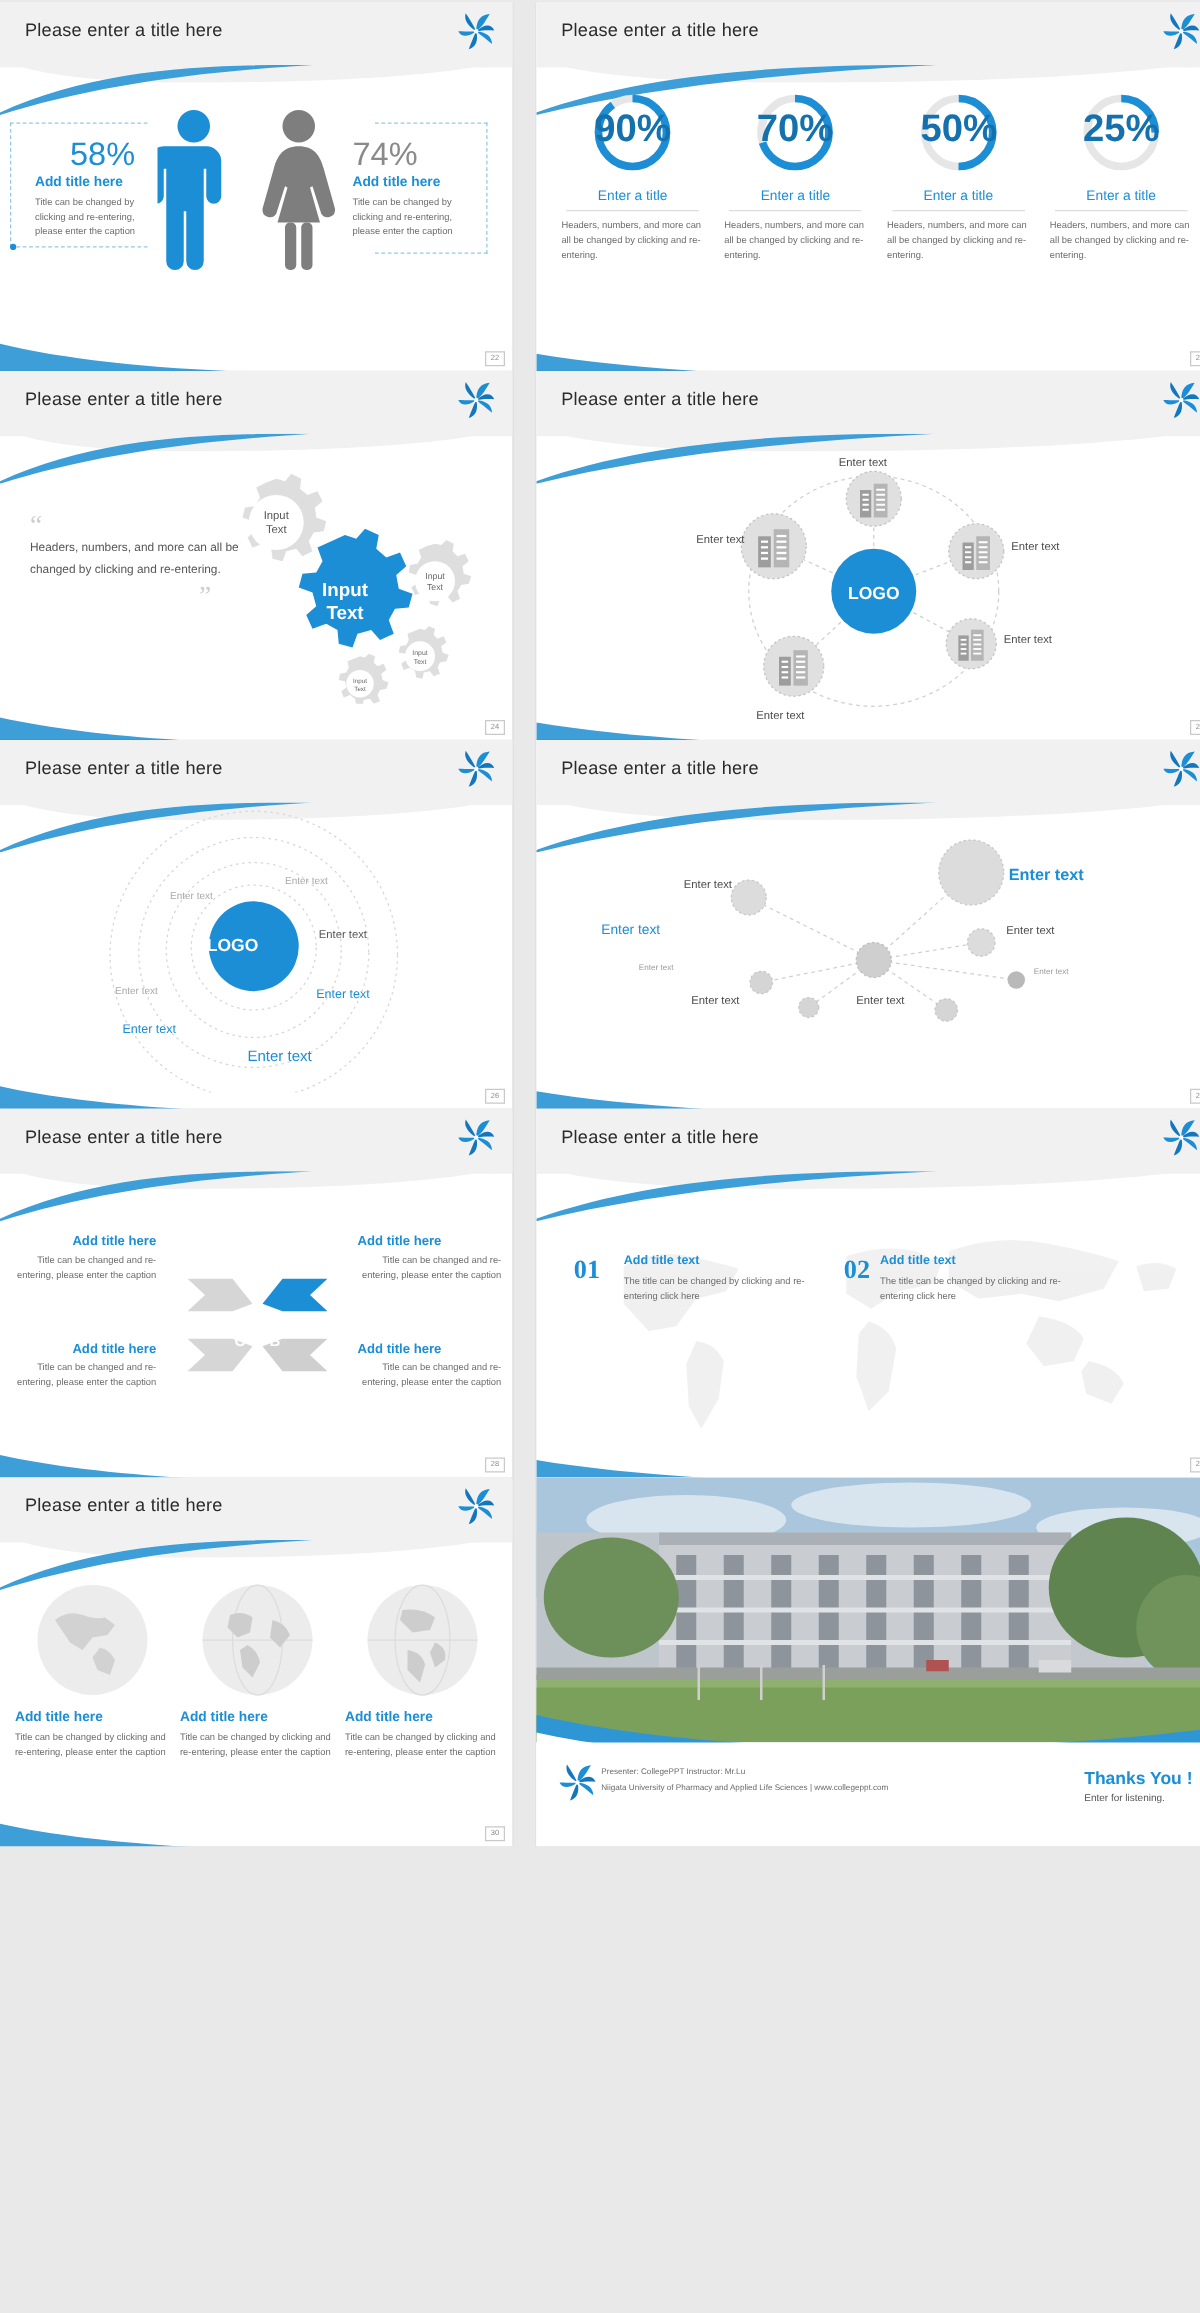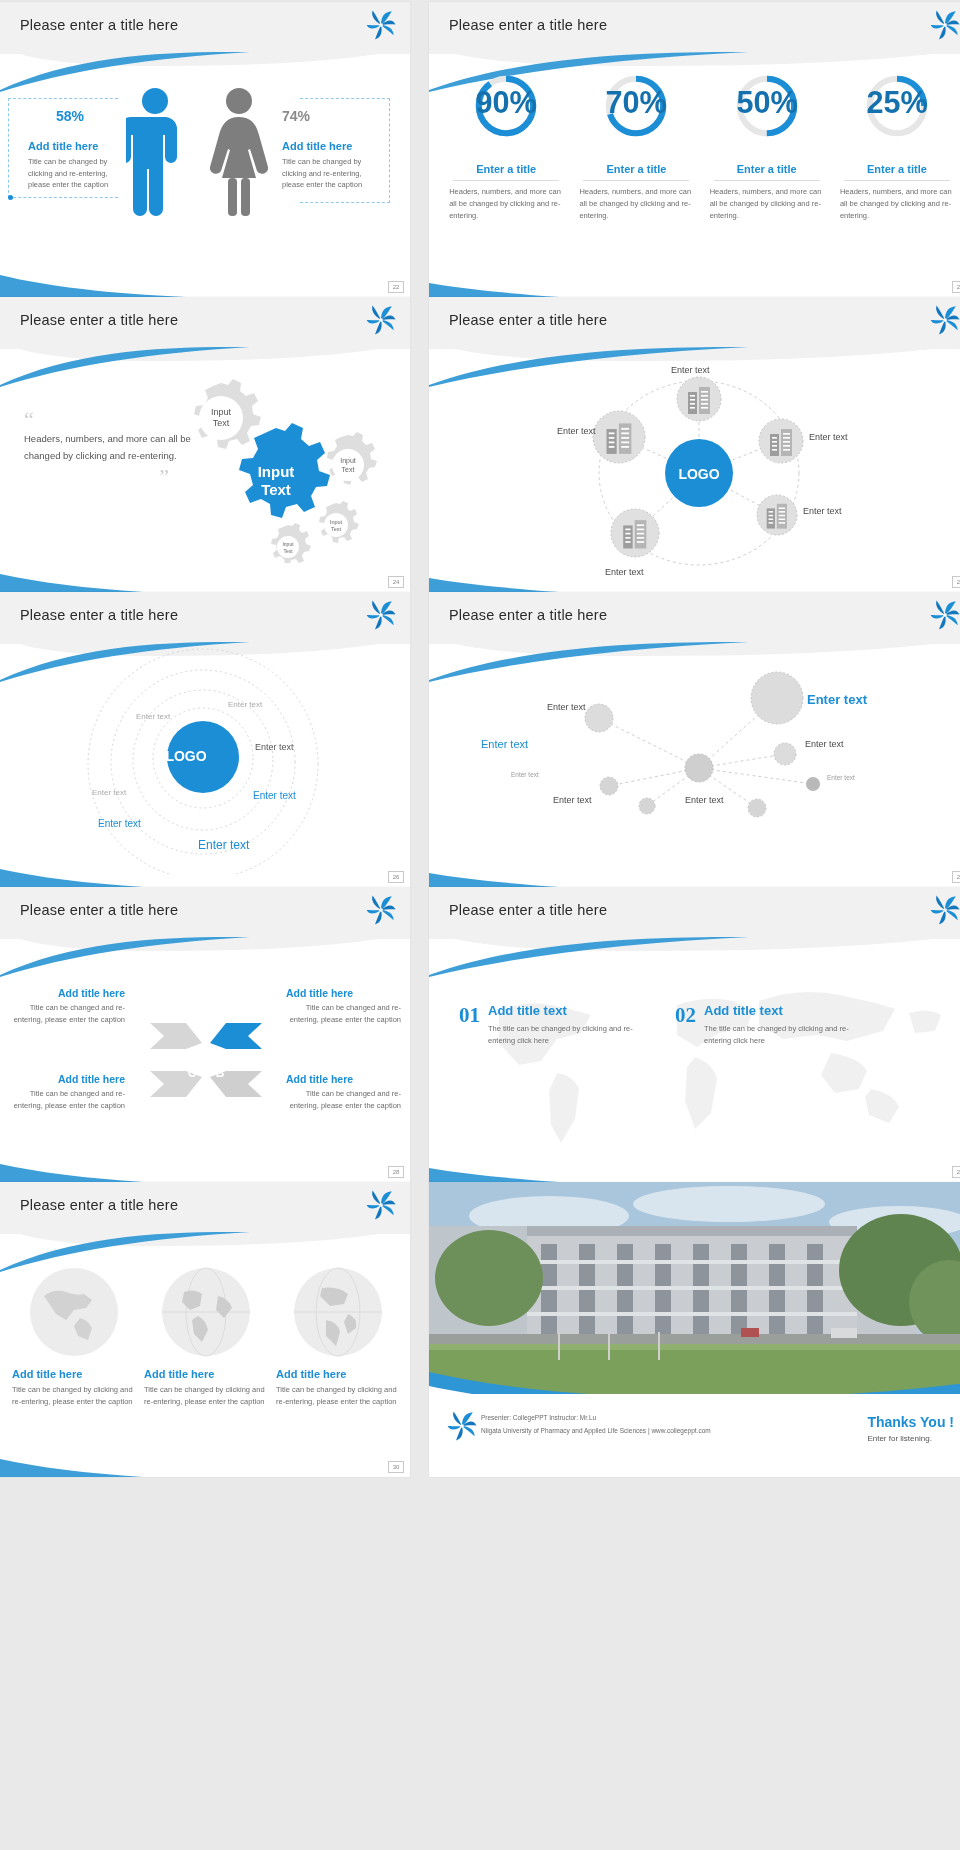--- a/index.html
+++ b/index.html
@@ -29,50 +29,50 @@
   
   .swoosh { position:absolute; left:0; top:50px; width:100%; height:40px; overflow:hidden; }
   
   .swoosh-b { position:absolute; left:0; bottom:-6px; width:100%; height:50px; overflow:hidden; }
 
   .pagenum { position:absolute; right:6px; bottom:4px; width:16px; height:12px;
              border:1px solid #c9c9c9; background:#fff; font-size:6px; color:#8a8a8a;
              display:flex; align-items:center; justify-content:center; }
 
   .body { position:absolute; left:0; top:56px; right:0; bottom:0; }
-  .pct { font-size:14px; font-weight:bold; }
+  .pct { font-size:26px; font-weight:normal; }
   .pct.blue { color:#1b8ed6; } .pct.gray { color:#8a8a8a; }
   .addtitle { color:#1b8ed6; font-weight:bold; font-size:11px; margin-bottom:4px; }
   .cap { font-size:7.5px; color:#6d6d6d; line-height:1.55; }
   .dashbox { position:absolute; border:1px dashed #8fc9ea; }
 
   
   .donuts { display:flex; justify-content:space-around; padding:14px 12px 0; }
   .donut { width:118px; text-align:center; }
   .dnum { font-size:18px; font-weight:bold; fill:#1471ad; }
-  .dtitle { color:#1b8ed6; font-weight:bold; font-size:11px; margin-top:19px; }
+  .dtitle { color:#1b8ed6; font-weight:normal; font-size:11px; margin-top:6px; }
   .drule { height:1px; background:#ddd; margin:5px 6px; }
   .dcap { font-size:7.5px; color:#6d6d6d; line-height:1.6; text-align:left; padding:0 2px; }
 
   
   .quote { position:absolute; left:24px; top:72px; width:175px; }
   .qmark { font-size:22px; color:#cfcfcf; font-family:"Liberation Serif",serif; line-height:.6; }
   .qtext { font-size:9.5px; color:#555; line-height:1.8; }
   .hub { position:absolute; border-radius:50%; background:#1b8ed6; color:#fff;
          font-weight:bold; display:flex; align-items:center; justify-content:center; }
   .etxt { position:absolute; font-size:9px; color:#4a4a4a; white-space:nowrap; }
   .etxt.blue { color:#1b8ed6; }
 
   
   .xlab { font-size:10.5px; font-weight:bold; color:#1b8ed6; }
   .xcap { font-size:7.5px; color:#6d6d6d; line-height:1.6;text-align:right; }
 
   
   .bignum { font-size:21px; font-weight:bold; color:#1b8ed6; font-family:"Liberation Serif",serif; }
-  .ntitle { font-size:13px; font-weight:bold; color:#1b8ed6; }
+  .ntitle { font-size:10px; font-weight:bold; color:#1b8ed6; }
   .ncap { font-size:7.5px; color:#6d6d6d; line-height:1.6; }
 
   
   .gtitle { color:#1b8ed6; font-weight:bold; font-size:11px; }
   .gcap { font-size:7.5px; color:#6d6d6d; line-height:1.6; }
 
   
   .photo { position:absolute; left:0; top:0; width:100%; height:212px; overflow:hidden; }
   .thanks { position:absolute; right:20px; bottom:34px; text-align:left; }
   .thanks-t { font-size:14px; font-weight:bold; color:#1b8ed6; }
@@ -556,21 +556,21 @@
             <path d="M118 112 q16 2 22 16 l-4 30 -14 24 -10-18 -2-34z"></path>
             <path d="M238 44 q30-10 56-4 l20 10 -6 16 -28 6 -22 14 -20-12z"></path>
             <path d="M256 96 q18 6 22 22 l-6 34 -16 16 -10-28 2-34z"></path>
             <path d="M320 40 q40-14 80-6 t56 14 l-12 22 -36 10 -30-6 -34 4 -24-14z"></path>
             <path d="M392 92 q28 4 36 18 l-8 18 -24 4 -14-18z"></path>
             <path d="M432 128 q22 4 28 18 l-10 16 -20-8 -4-18z"></path>
             <path d="M470 52 q18-6 32 2 l-6 16 -20 2z"></path>
           </g>
         </svg>
         <div style="position:absolute; left:30px; top:60px; display:flex; gap:16px;">
-          <div style="display:flex; gap:8px; width:200px;">
+          <div style="display:flex; gap:19px; width:200px;">
             <div class="bignum">01</div>
             <div>
               <div class="ntitle">Add title text</div>
               <div class="ncap" style="margin-top:5px">The title can be changed by clicking and re-entering click here</div>
             </div>
           </div>
           <div style="display:flex; gap:8px; width:200px;">
             <div class="bignum">02</div>
             <div>
               <div class="ntitle">Add title text</div>

